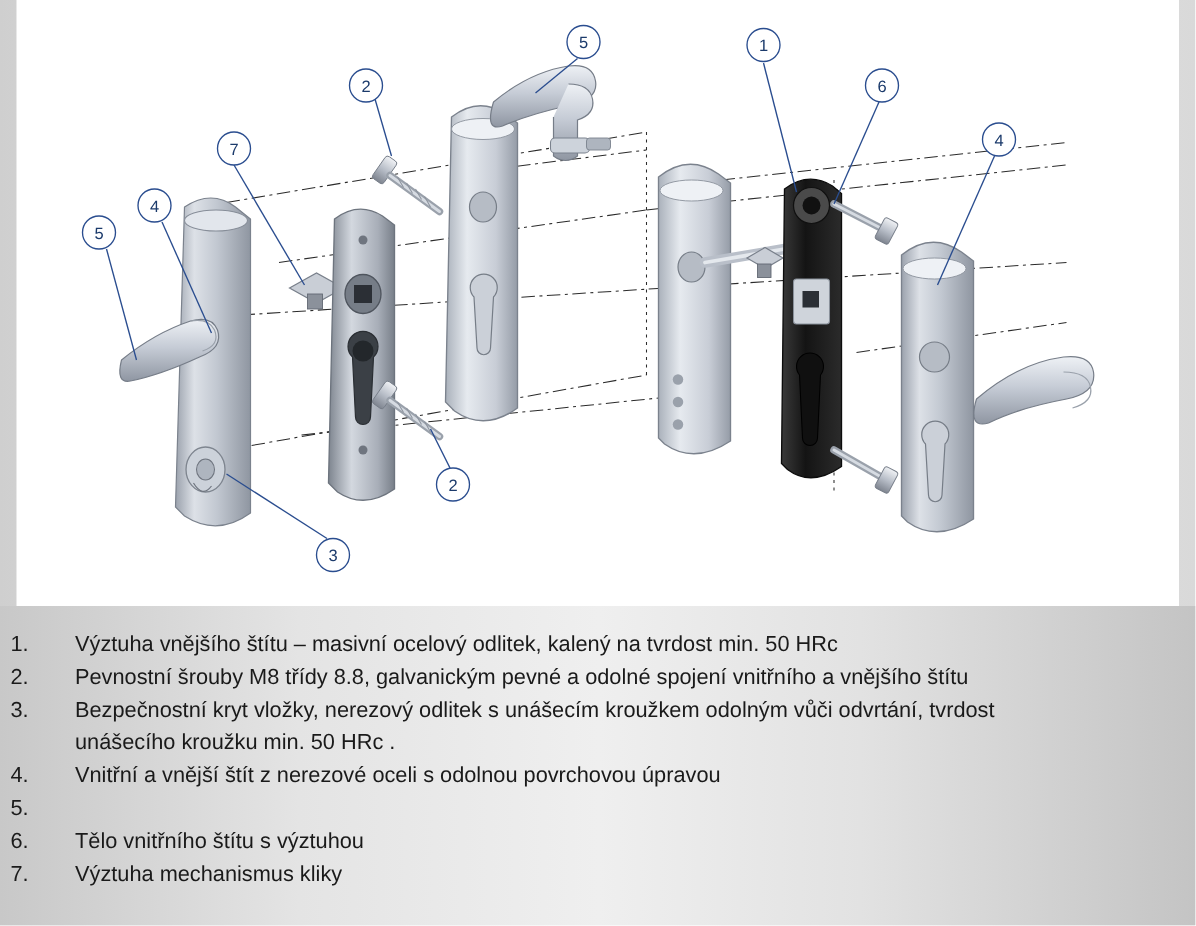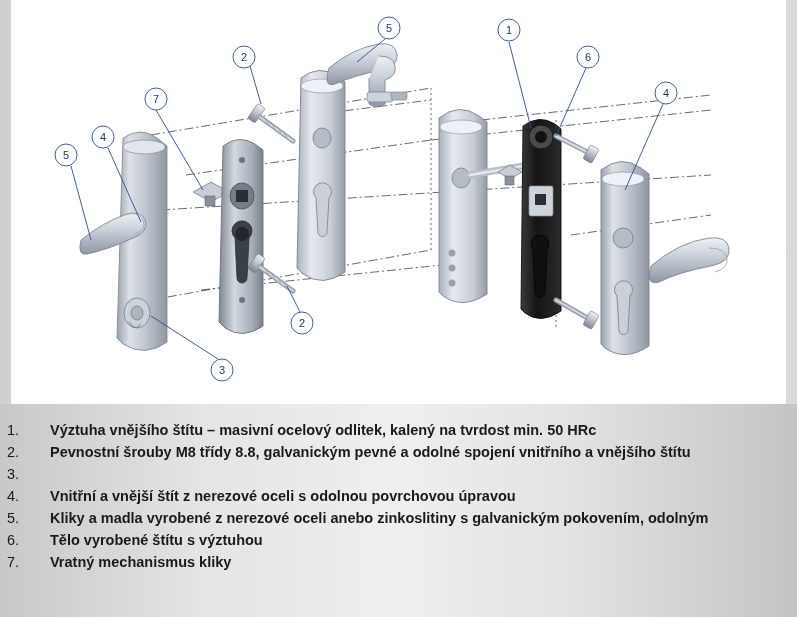--- a/index.html
+++ b/index.html
@@ -61,21 +61,20 @@
     color: #1a1a1a;
     line-height: 21px;
     box-sizing: border-box;
   }
   .legend-text {
     flex: 1 1 auto;
     padding-right: 12px;
     font-size: 14.5px;
     color: #1a1a1a;
     line-height: 21px;
-    font-weight: bold;
   }
   .legend-text .l2 {
     display: block;
   }
   
   .callout-text {
     font-family: "Liberation Sans", sans-serif;
     font-size: 11px;
     fill: #1b3a6b;
   }
@@ -315,47 +314,48 @@
       <div class="legend-row">
         <div class="legend-num">2.</div>
         <div class="legend-text">
           <span>Pevnostní šrouby M8 třídy 8.8, galvanickým pevné a odolné spojení vnitřního a vnějšího štítu</span>
         </div>
       </div>
 
       <div class="legend-row">
         <div class="legend-num">3.</div>
         <div class="legend-text">
+          <span>Bezpečnostní kryt vložky, nerezový odlitek s unášecím kroužkem odolným vůči odvrtání, tvrdost</span>
+          <span class="l2">unášecího kroužku min. 50 HRc .</span>
         </div>
       </div>
 
       <div class="legend-row">
         <div class="legend-num">4.</div>
         <div class="legend-text">
           <span>Vnitřní a vnější štít z nerezové oceli s odolnou povrchovou úpravou</span>
         </div>
       </div>
 
       <div class="legend-row">
         <div class="legend-num">5.</div>
         <div class="legend-text">
-          <span>Kliky a madla vyrobené z nerezové oceli  anebo zinkoslitiny s galvanickým pokovením, odolným</span>
         </div>
       </div>
 
       <div class="legend-row">
         <div class="legend-num">6.</div>
         <div class="legend-text">
-          <span>Tělo vyrobené štítu s výztuhou</span>
+          <span>Tělo vnitřního štítu s výztuhou</span>
         </div>
       </div>
 
       <div class="legend-row">
         <div class="legend-num">7.</div>
         <div class="legend-text">
-          <span>Vratný mechanismus kliky</span>
+          <span>Výztuha mechanismus kliky</span>
         </div>
       </div>
 
     </div>
   </div>
 
 </div>
 
 </body></html>

